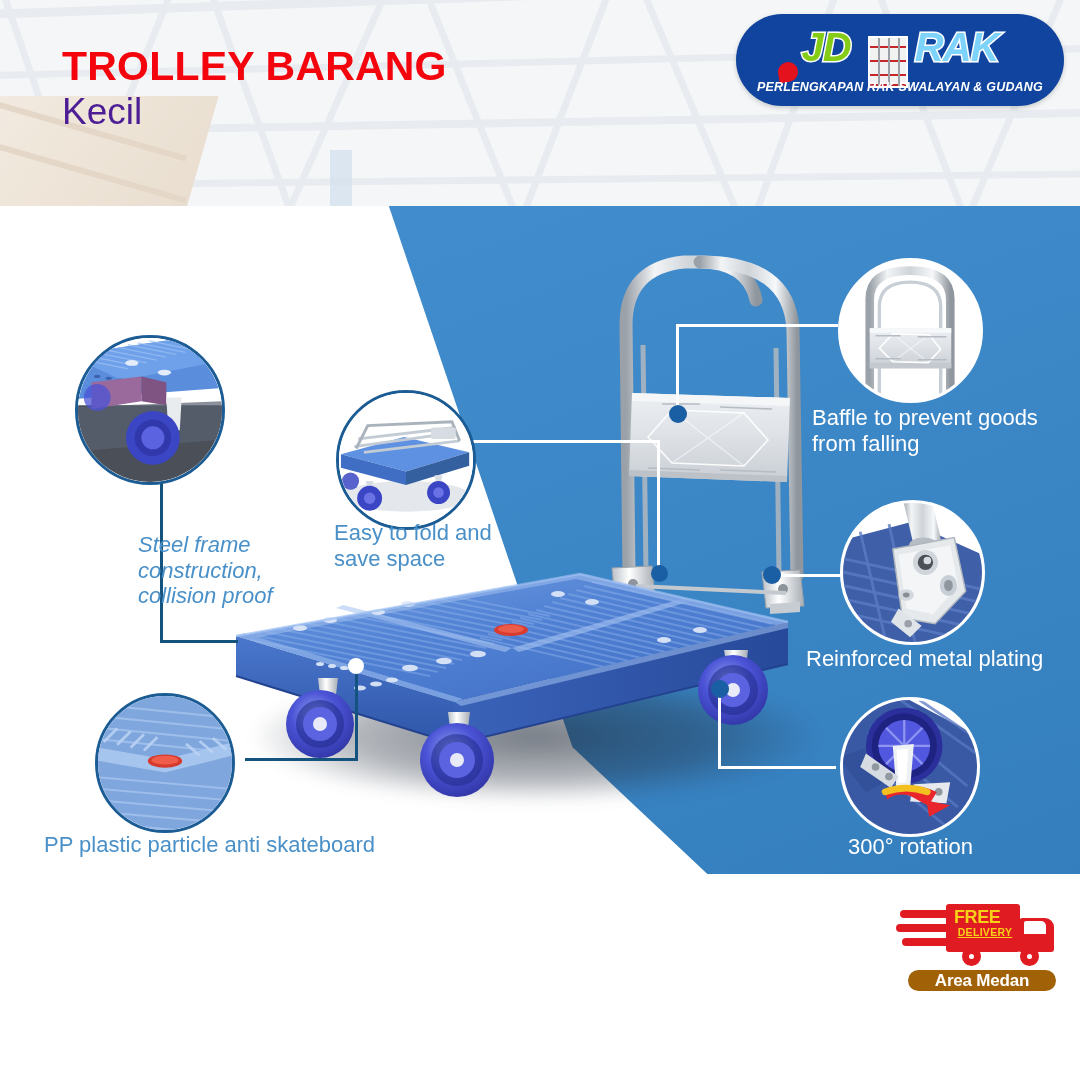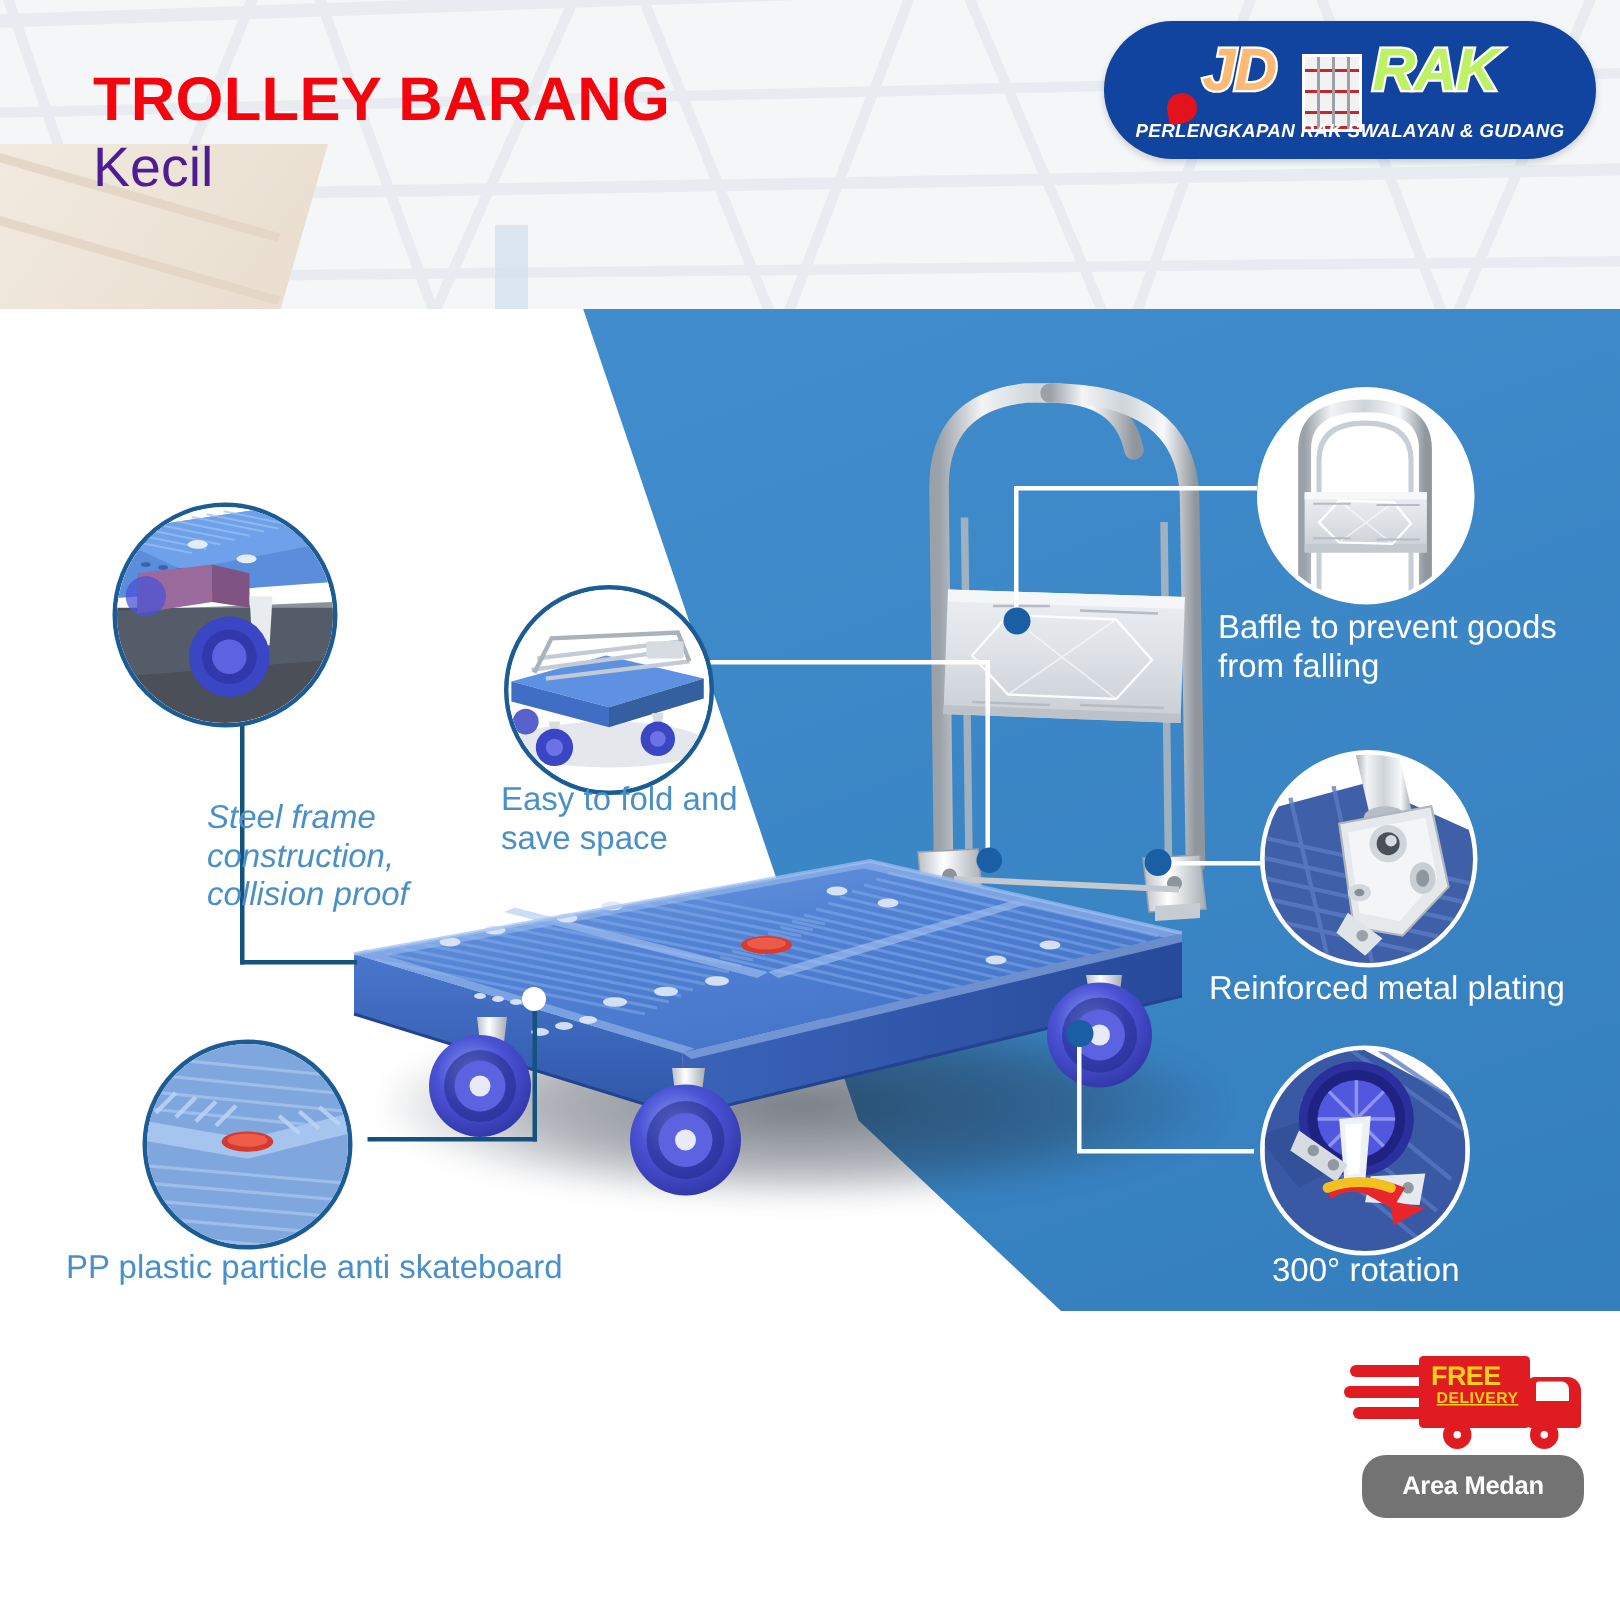--- a/index.html
+++ b/index.html
@@ -41,22 +41,22 @@
     overflow:hidden;
   }
   .logo-inner { position:absolute; inset:0; }
   .logo-word {
     position:absolute; left:0; right:0; top:11px;
     text-align:center; font-size:40px; font-weight:bold; font-style:italic;
     color:#1f6fd0; letter-spacing:-1px;
     -webkit-text-stroke:3px #ffffff; paint-order:stroke fill;
     white-space:nowrap;
   }
-  .logo-jd { color:#fdba74; }
-  .logo-rak { color:#bef264; }
+  .logo-jd { color:#84cc16; }
+  .logo-rak { color:#7dd3fc; }
   .logo-dot {
     position:absolute; left:42px; top:48px; width:20px; height:20px;
     background:#e4121c; border-radius:50% 50% 50% 0; transform:rotate(-10deg);
   }
   .logo-rack {
     position:absolute; left:132px; top:22px; width:40px; height:52px;
     background:#f2f2f2; border:2px solid #ffffff;
   }
   .logo-rack i {
     position:absolute; left:0; right:0; height:2px; background:#c5262c;
@@ -144,22 +144,22 @@
     position:absolute; left:58px; top:10px; width:62px;
     font-size:18px; font-weight:bold; color:#f7d117; text-align:left;
     letter-spacing:-.4px; line-height:1;
   }
   .truck-del {
     position:absolute; left:56px; top:29px; width:66px;
     font-size:10.5px; font-weight:bold; color:#f7d117; text-align:center;
     letter-spacing:.3px; line-height:1;text-decoration:underline;
   }
   .area-pill {
-    position:absolute; left:12px; top:72px; width:148px; height:42px;
-    background:#737373; border-radius:16px;
+    position:absolute; left:12px; top:72px; width:148px; height:21px;
+    background:#a16207; border-radius:16px;
     font-size:17px; font-weight:bold; color:#ffffff;
     display:flex; align-items:center; justify-content:center;
     letter-spacing:-.2px;
   }
 </style>
 </head>
 <body>
 
 <div id="stage">
 

